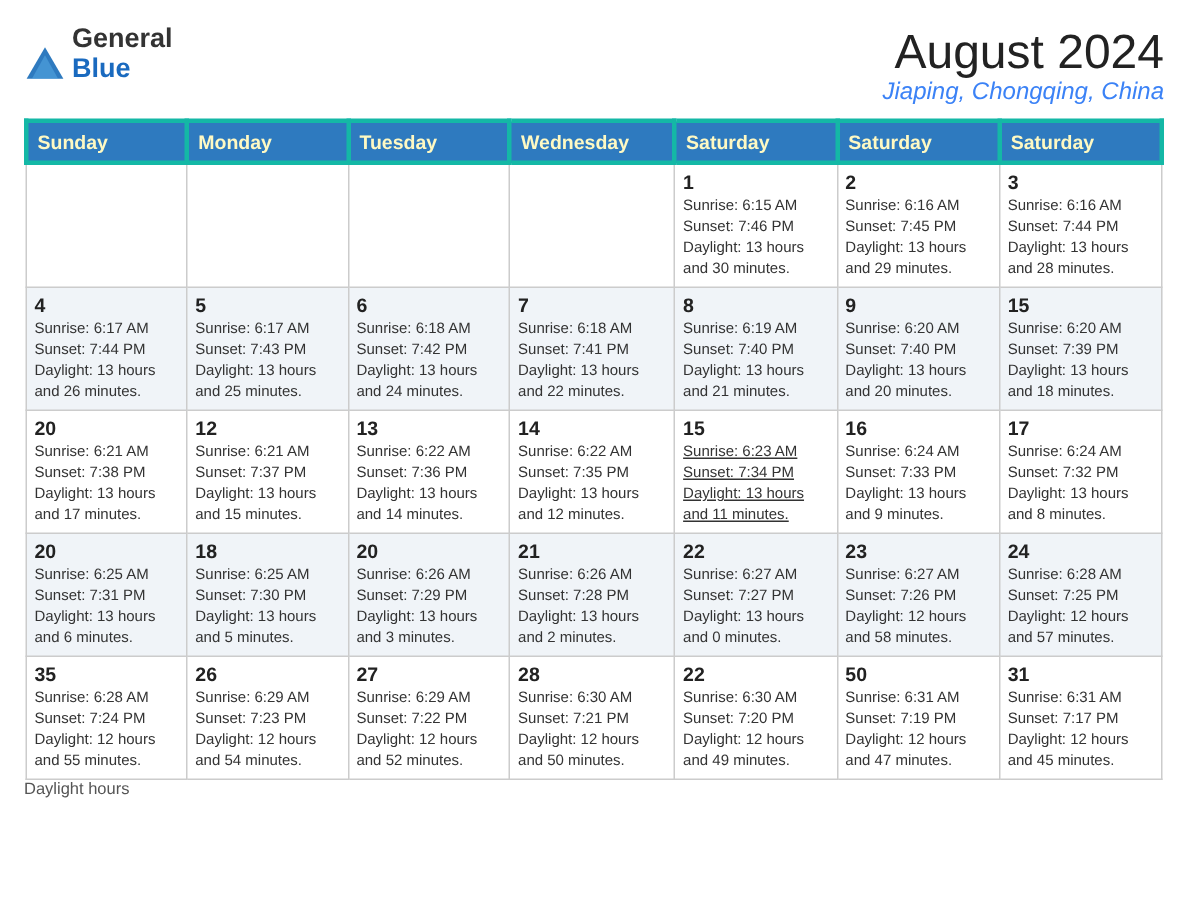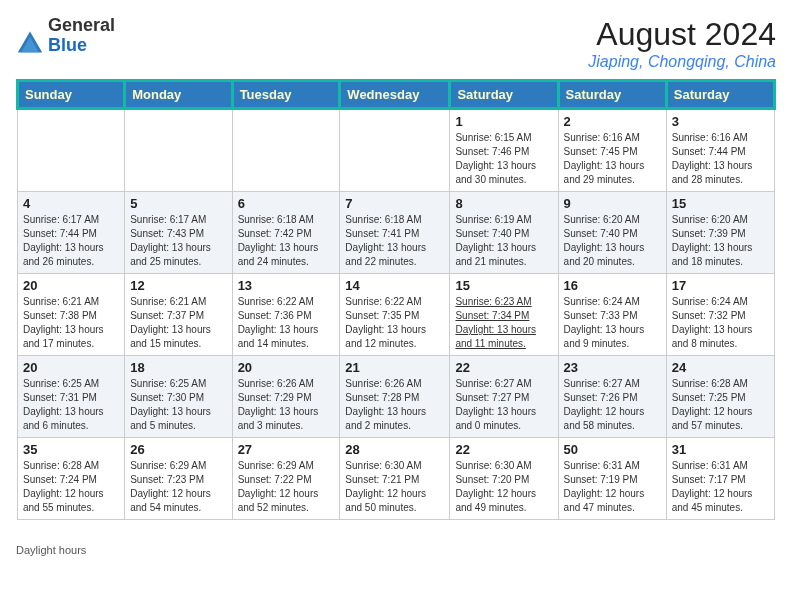--- a/index.html
+++ b/index.html
@@ -80,21 +80,21 @@
     }
     .day-info {
       color: #333;
       font-size: 10px;
       line-height: 1.4;
     }
     .empty-cell {
       background: #fff !important;
     }
     .footer-note {
-      margin-top: 24px;
+      margin-top: 0;
       font-size: 11px;
       color: #555;
     }
   </style>
 </head>
 <body>
 
 <div class="header">
   <div class="logo">
     <svg class="logo-icon" viewBox="0 0 32 32">

